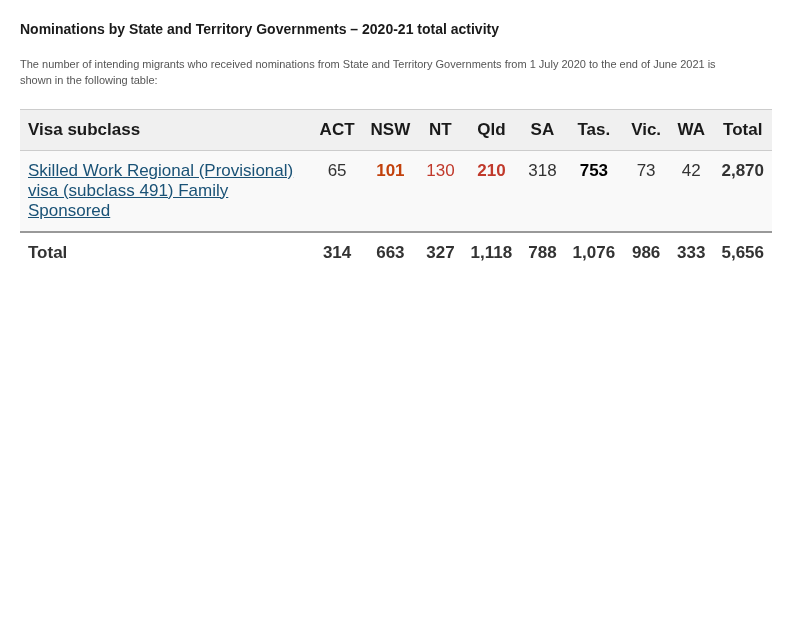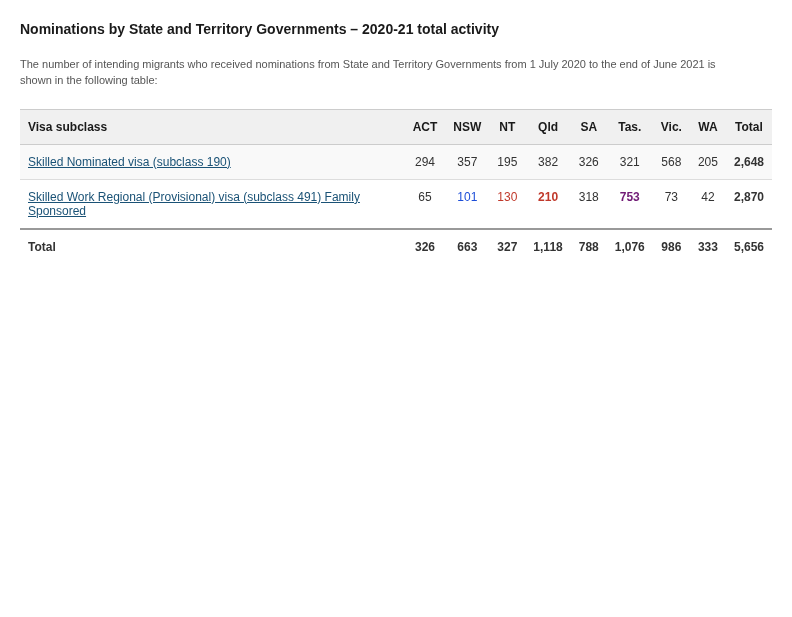--- a/index.html
+++ b/index.html
@@ -22,21 +22,21 @@
     .description {
       font-size: 11px;
       color: #555;
       margin-bottom: 20px;
       line-height: 1.5;
       max-width: 720px;
     }
     table {
       width: 100%;
       border-collapse: collapse;
-      font-size: 12px;
+      font-size: 17px;
     }
     th {
       background: #f0f0f0;
       padding: 10px 8px;
       text-align: left;
       font-weight: bold;
       color: #1a1a1a;
       border-top: 1px solid #ccc;
       border-bottom: 1px solid #ccc;
     }
@@ -92,47 +92,35 @@
         <th>NT</th>
         <th>Qld</th>
         <th>SA</th>
         <th>Tas.</th>
         <th>Vic.</th>
         <th>WA</th>
         <th>Total</th>
       </tr>
     </thead>
     <tbody id="table-body">
-    <tr class="data-row">
-          <td><a class="visa-link" href="#">Skilled Nominated visa (subclass 190)</a></td>
-          <td>294</td>
-          <td>357</td>
-          <td>195</td>
-          <td>382</td>
-          <td>326</td>
-          <td>321</td>
-          <td>568</td>
-          <td>205</td>
-          <td class="col-total">2,648</td>
-        </tr>
         <tr class="data-row">
           <td><a class="visa-link" href="#">Skilled Work Regional (Provisional) visa (subclass 491) Family Sponsored</a></td>
           <td>65</td>
-          <td style="color: #1d4ed8; font-weight: normal;">101</td>
+          <td style="color: #c2410c; font-weight: bold;">101</td>
           <td style="color: rgb(192, 57, 43); font-weight: normal;">130</td>
           <td style="color: rgb(192, 57, 43); font-weight: bold; text-align: center;">210</td>
           <td>318</td>
-          <td style="color: #701a75; font-weight: bold;">753</td>
+          <td style="color: #000000; font-weight: bold;">753</td>
           <td>73</td>
           <td>42</td>
           <td class="col-total">2,870</td>
         </tr>
         <tr class="total-row">
           <td>Total</td>
-          <td>326</td>
+          <td>314</td>
           <td>663</td>
           <td>327</td>
           <td>1,118</td>
           <td>788</td>
           <td>1,076</td>
           <td>986</td>
           <td>333</td>
           <td>5,656</td>
         </tr>
       </tbody>

